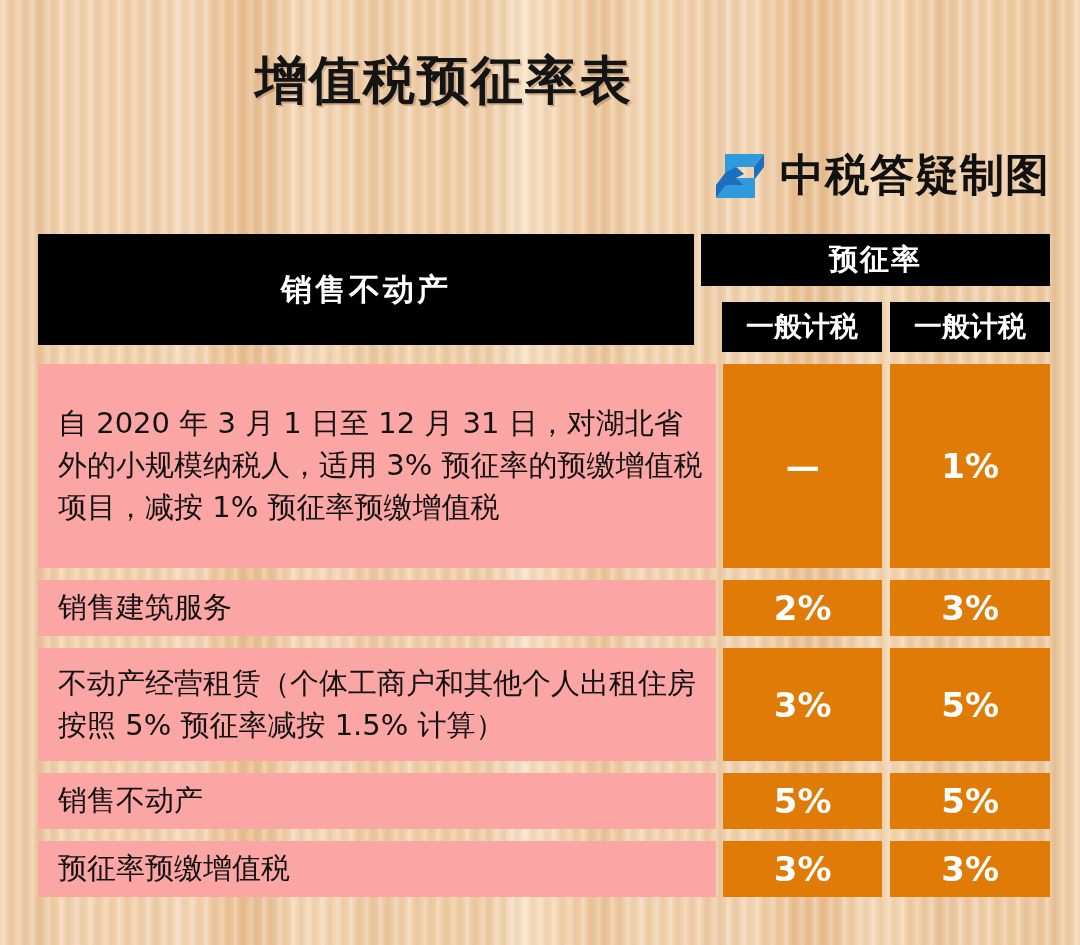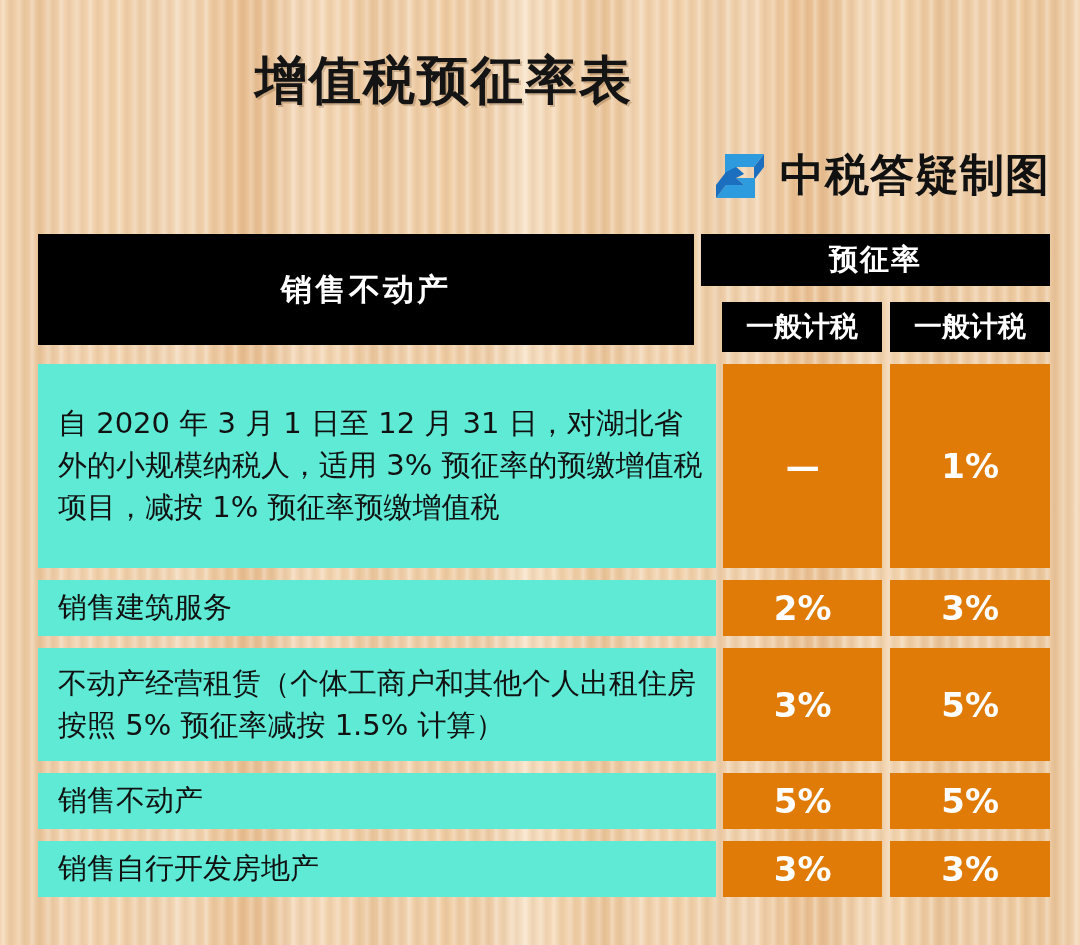--- a/index.html
+++ b/index.html
@@ -106,21 +106,21 @@
     font-size:28px; font-weight:bold; letter-spacing:0px;
     font-family:"DejaVu Sans","Liberation Sans",sans-serif;
   }
 
   .trow{
     display:flex; gap:7px;
     margin-top:12px;
   }
   .td-subject{
     width:680px;
-    background:#5eead4;
+    background:#fca5a5;
     color:#111;
     display:flex; align-items:center;
     padding:14px 12px 14px 20px;
     font-size:29px;
     line-height:1.44;
     font-family:"DejaVu Sans","Liberation Sans",sans-serif;
   }
   .td-subject .txt{ display:block; width:100%; }
 
   .td-val{
@@ -197,19 +197,19 @@
   <div class="trow row-short">
     <div class="td-subject">
         <span class="txt">销售不动产</span>
       </div>
     <div class="td-val">5%</div>
     <div class="td-val">5%</div>
   </div>
 
   <div class="trow row-short">
     <div class="td-subject">
-        <span class="txt">销售自行开发房地产</span>
+        <span class="txt">预征率预缴增值税</span>
       </div>
     <div class="td-val">3%</div>
     <div class="td-val">3%</div>
   </div>
 
 </div>
 
 </body></html>

